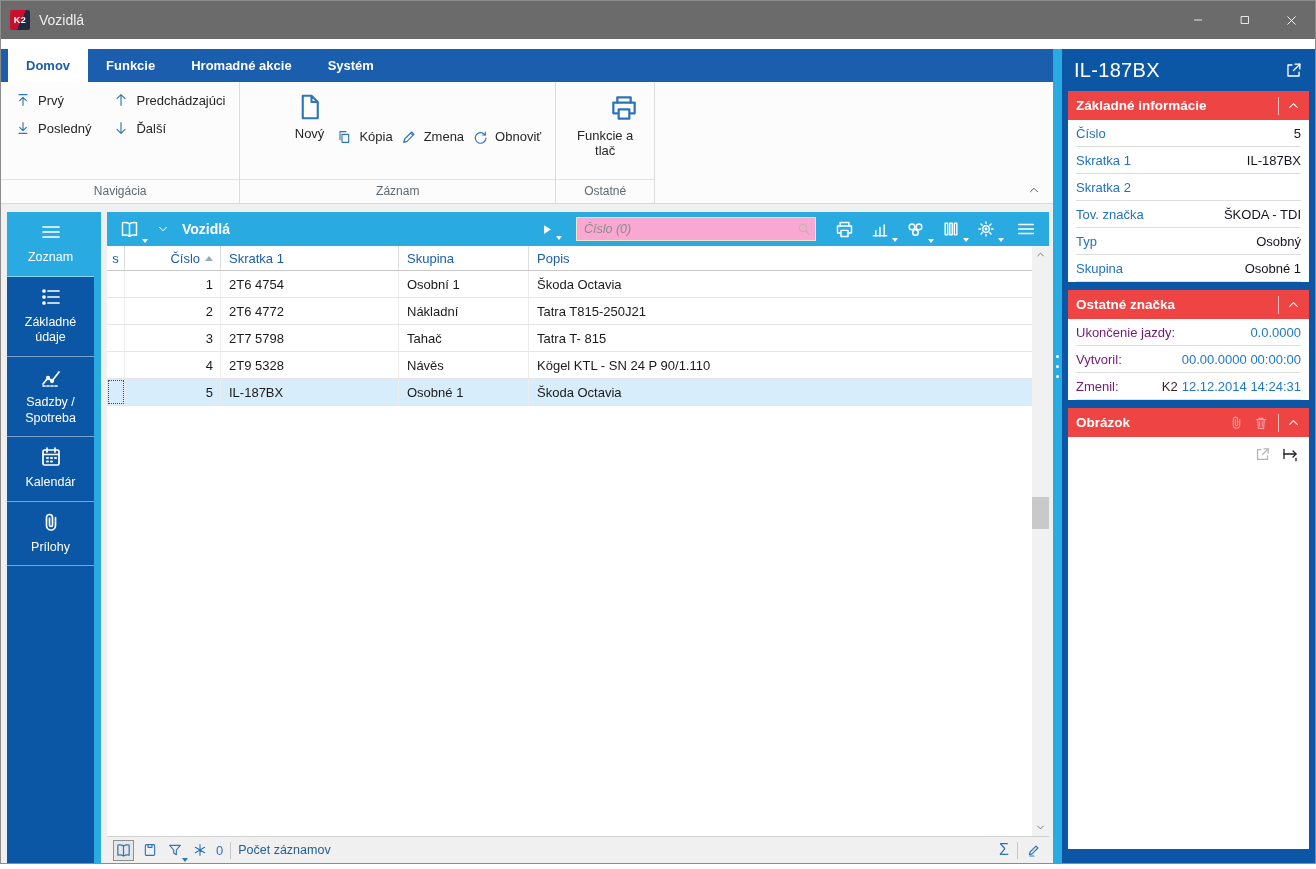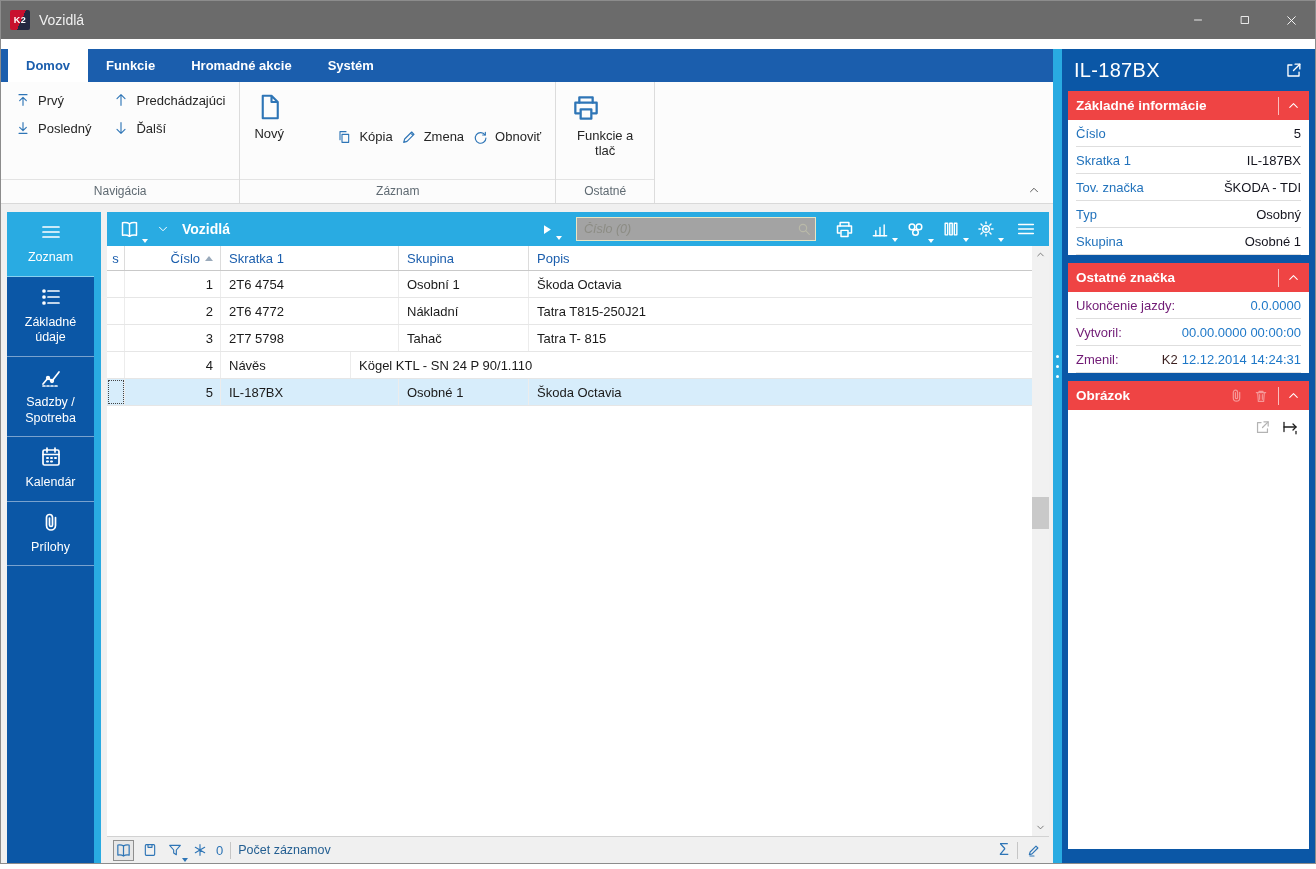--- a/index.html
+++ b/index.html
@@ -26,21 +26,21 @@
   .tab.active{background:#fff;color:#1b5ead}
 
   
   .ribbon{height:122px;background:#fcfcfc;border-bottom:1px solid #d9d9d9;display:flex;position:relative;flex:none}
   .rgroup{display:flex;flex-direction:column;border-right:1px solid #dcdcdc}
   .rgroup-content{flex:1;display:flex;padding:10px 14px 0}
   .rgroup-label{text-align:center;color:#5f6a72;font-size:12px;border-top:1px solid #e3e3e3;padding:4px 6px 5px}
   .nav-grid{display:grid;grid-template-columns:auto auto;column-gap:22px;row-gap:12px;align-content:start}
   .rbtn{display:flex;align-items:center;gap:7px;font-size:13px;color:#262626;background:none;border:none;font-family:inherit;white-space:nowrap}
   .rbtn .ric{color:#2e75b6}
-  .rbig{width:70px;display:flex;flex-direction:column;align-items:flex-start;gap:5px;font-size:13px;color:#262626;background:none;border:none;font-family:inherit;text-align:center;line-height:1.15}
+  .rbig{width:70px;display:flex;flex-direction:column;align-items:flex-end;gap:5px;font-size:13px;color:#262626;background:none;border:none;font-family:inherit;text-align:center;line-height:1.15}
   .rbig .ric{color:#2e75b6}
   .zaznam-flex{gap:12px}
   .zstack{display:flex;flex-direction:row;gap:8px;justify-content:flex-start;padding-top:2px}
   .ribbon-collapse{position:absolute;right:12px;bottom:6px;color:#5a5a5a}
 
   
   .main{flex:1;display:flex;background:#f0f0f0;padding:8px 0 0 6px;min-height:0}
 
   
   .sidebar{width:94px;background:#0b57a6;border-right:7px solid #29abe2;display:flex;flex-direction:column;flex:none}
@@ -49,21 +49,21 @@
   .side-label{font-size:12.5px;text-align:center;line-height:1.25}
   .side-fill{flex:1}
 
   
   .table-area{flex:1;display:flex;flex-direction:column;margin:0 4px 0 6px;min-width:0}
   .grid-toolbar{height:34px;background:#29abe2;display:flex;align-items:center;color:#fff;padding:0 8px;gap:8px;flex:none}
   .grid-title{font-size:14px;font-weight:bold}
   .has-caret{position:relative;display:inline-flex}
   .has-caret::after{content:"";position:absolute;right:-4px;bottom:-3px;border-left:3px solid transparent;border-right:3px solid transparent;border-top:4px solid currentColor}
   .searchwrap{position:relative;margin-left:10px}
-  .search-input{width:240px;height:24px;background:#a3a3a3;border:1px solid #e9e6c4;font-size:12.5px;padding:0 24px 0 7px;font-family:inherit;color:#333}
+  .search-input{width:240px;height:24px;background:#f9a8d4;border:1px solid #e9e6c4;font-size:12.5px;padding:0 24px 0 7px;font-family:inherit;color:#333}
   .search-input::placeholder{color:#8c8c84;font-style:italic}
   .search-ic{position:absolute;right:4px;top:4px;color:#b9b9a8}
   .tbtn{background:none;border:none;color:#fff;display:flex;align-items:center;justify-content:center;padding:0 4px}
   .tool-icons{display:flex;align-items:center;gap:7px;margin-left:6px}
 
   .grid-wrap{flex:1;display:flex;flex-direction:column;position:relative;background:#fff;min-height:0}
   .grid-head{height:25px;display:flex;align-items:center;border-bottom:1px solid #c9c9c9;padding-right:17px;flex:none}
   .hcell{font-size:13px;color:#1b5ead;padding-left:8px;display:flex;align-items:center;height:100%;border-right:1px solid #dcdcdc}
   .cell{font-size:13px;color:#1a1a1a;padding-left:8px;display:flex;align-items:center;height:100%;border-right:1px solid #ececec;overflow:hidden;white-space:nowrap}
   .c-s{width:18px;padding-left:0;justify-content:center}
@@ -394,20 +394,21 @@
               <div class="trow">
                 <span class="cell c-s"></span>
                 <span class="cell c-cislo">3</span>
                 <span class="cell c-skr">2T7 5798</span>
                 <span class="cell c-skup">Tahač</span>
                 <span class="cell c-pop">Tatra T- 815</span>
               </div>
               <div class="trow">
                 <span class="cell c-s"></span>
                 <span class="cell c-cislo">4</span>
+                <span class="cell c-skr">2T9 5328</span>
                 <span class="cell c-skup">Návěs</span>
                 <span class="cell c-pop">Kögel KTL - SN 24 P 90/1.110</span>
               </div>
               <div class="trow sel">
                 <span class="cell c-s focus-cell"></span>
                 <span class="cell c-cislo">5</span>
                 <span class="cell c-skr">IL-187BX</span>
                 <span class="cell c-skup">Osobné 1</span>
                 <span class="cell c-pop">Škoda Octavia</span>
               </div>
@@ -503,20 +504,24 @@
         <div class="card-body">
           <div class="drow">
             <span class="dlabel">Číslo</span>
             <span class="dval">5</span>
           </div>
           <div class="drow">
             <span class="dlabel">Skratka 1</span>
             <span class="dval">IL-187BX</span>
           </div>
           <div class="drow">
+            <span class="dlabel">Skratka 2</span>
+            <span class="dval"></span>
+          </div>
+          <div class="drow">
             <span class="dlabel">Tov. značka</span>
             <span class="dval">ŠKODA - TDI</span>
           </div>
           <div class="drow">
             <span class="dlabel">Typ</span>
             <span class="dval">Osobný</span>
           </div>
           <div class="drow">
             <span class="dlabel">Skupina</span>
             <span class="dval">Osobné 1</span>

